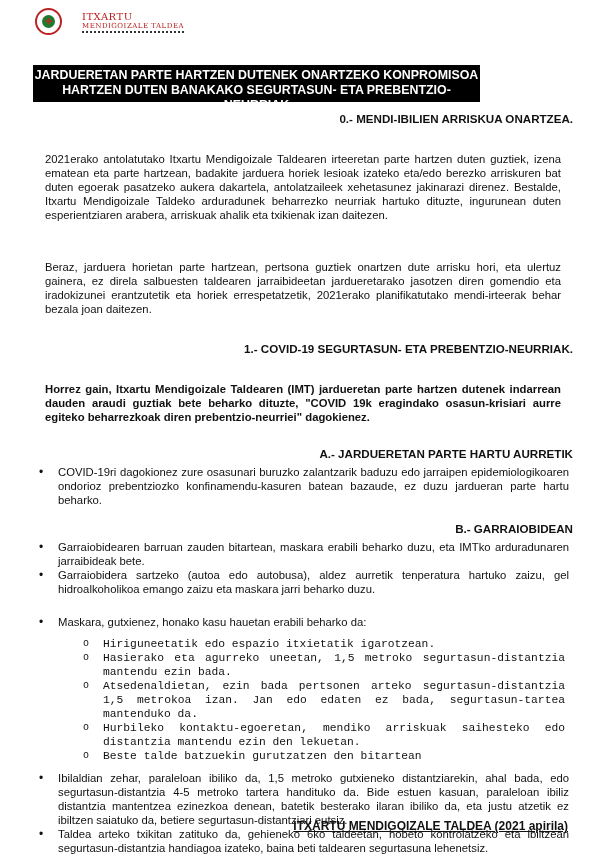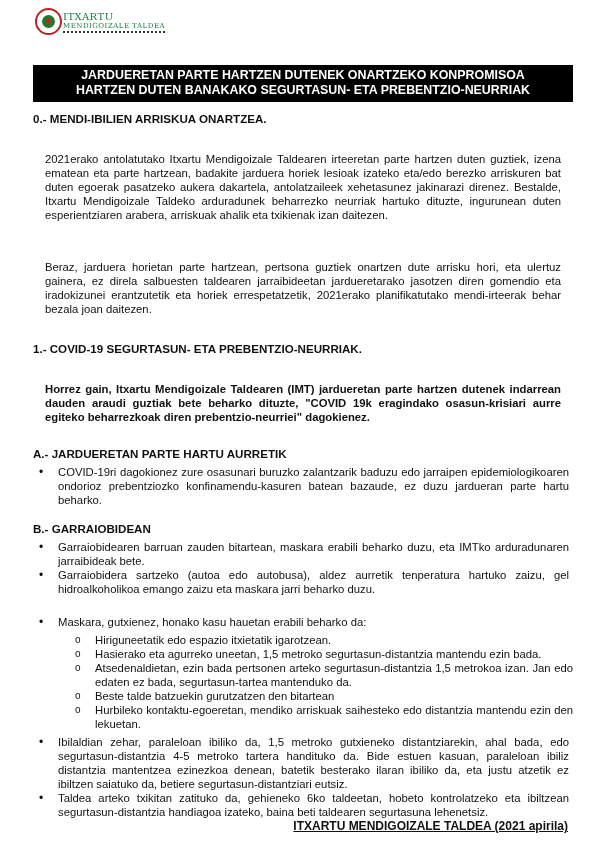--- a/index.html
+++ b/index.html
@@ -5,36 +5,36 @@
   html, body { margin:0; padding:0; background:#ffffff; }
   body { width:606px; height:858px; position:relative; overflow:hidden;
          font-family:"Liberation Sans", sans-serif; color:#111; }
   .logo { position:absolute; left:35px; top:8px; display:flex; align-items:center; }
   .logo-emblem { width:27px; height:27px; border-radius:50%; border:2px solid #b22; position:relative;
                  box-sizing:border-box; background:#fff; }
   .logo-emblem::before { content:""; position:absolute; left:5px; top:5px; width:13px; height:13px;
                  border-radius:50%; background:#1f7a2e; }
   .logo-emblem .cross { position:absolute; left:8px; top:8px; width:7px; height:7px; color:#c22;
                  font-size:8px; line-height:7px; text-align:center; font-weight:bold; }
-  .logo-text { margin-left:1px; font-family:"DejaVu Serif", serif; color:#15803d; }
+  .logo-text { margin-left:20px; font-family:"DejaVu Serif", serif; color:#b91c1c; }
   .logo-title { font-size:10px; letter-spacing:0.5px; line-height:11px; }
   .logo-sub { font-size:7px; letter-spacing:0.5px; line-height:8px; border-bottom:2px dotted #333; padding-bottom:1px; }
 
-  .banner { position:absolute; left:33px; top:65px; width:540px; height:37px; background:#000; color:#fff;
+  .banner { position:absolute; left:33px; top:65px; width:447px; height:37px; background:#000; color:#fff;
             font-weight:bold; font-size:12.4px; text-align:center; line-height:15px; padding-top:3px; box-sizing:border-box; }
 
   .content { position:absolute; left:33px; top:112px; width:540px; font-size:11.3px; line-height:14px; }
-  h2 { font-size:11.6px; font-weight:bold; margin:0; }
+  h2 { font-size:11.6px; font-weight:bold; margin:0;text-align:right; }
   p { margin:12px; text-align:justify; }
   .gap-l { height:14px; }
   .gap-m { height:11px; }
   ul.bul { margin:4px; padding:0; list-style:none; }
   ul.bul > li { position:relative; padding-left:21px; text-align:justify; }
   ul.bul > li::before { content:"•"; position:absolute; left:2px; top:0; font-size:12px; }
-  ul.sub { margin:0; padding:0; list-style:none; }
+  ul.sub { margin:8px; padding:0; list-style:none;font-family:Liberation Mono, monospace; }
   ul.sub > li { position:relative; padding-left:62px; text-align:justify; }
   ul.sub > li::before { content:"o"; position:absolute; left:42px; top:0; font-size:10px; }
   .bold-para { font-weight:bold; }
   .footer { position:absolute; right:38px; top:819px; font-weight:bold; font-size:12px;text-decoration:underline; }
 </style>
 </head>
 <body>
 
 <div class="logo">
   <div class="logo-emblem">
@@ -76,22 +76,22 @@
   </ul>
   <div class="gap-m"></div>
 
   <ul class="bul">
     <li>Maskara, gutxienez, honako kasu hauetan erabili beharko da:</li>
   </ul>
   <ul class="sub">
     <li>Hiriguneetatik edo espazio itxietatik igarotzean.</li>
     <li>Hasierako eta agurreko uneetan, 1,5 metroko segurtasun-distantzia mantendu ezin bada.</li>
     <li>Atsedenaldietan, ezin bada pertsonen arteko segurtasun-distantzia 1,5 metrokoa izan. Jan edo edaten ez bada, segurtasun-tartea mantenduko da.</li>
+    <li>Hurbileko kontaktu-egoeretan, mendiko arriskuak saihesteko edo distantzia mantendu ezin den lekuetan.</li>
     <li>Beste talde batzuekin gurutzatzen den bitartean</li>
-    <li>Hurbileko kontaktu-egoeretan, mendiko arriskuak saihesteko edo distantzia mantendu ezin den lekuetan.</li>
   </ul>
   <ul class="bul">
     <li>Ibilaldian zehar, paraleloan ibiliko da, 1,5 metroko gutxieneko distantziarekin, ahal bada, edo segurtasun-distantzia 4-5 metroko tartera handituko da. Bide estuen kasuan, paraleloan ibiliz distantzia mantentzea ezinezkoa denean, batetik besterako ilaran ibiliko da, eta justu atzetik ez ibiltzen saiatuko da, betiere segurtasun-distantziari eutsiz.</li>
     <li>Taldea arteko txikitan zatituko da, gehieneko 6ko taldeetan, hobeto kontrolatzeko eta ibiltzean segurtasun-distantzia handiagoa izateko, baina beti taldearen segurtasuna lehenetsiz.</li>
   </ul>
 </div>
 
 <div class="footer">ITXARTU MENDIGOIZALE TALDEA (2021 apirila)</div>
 
 </body></html>

